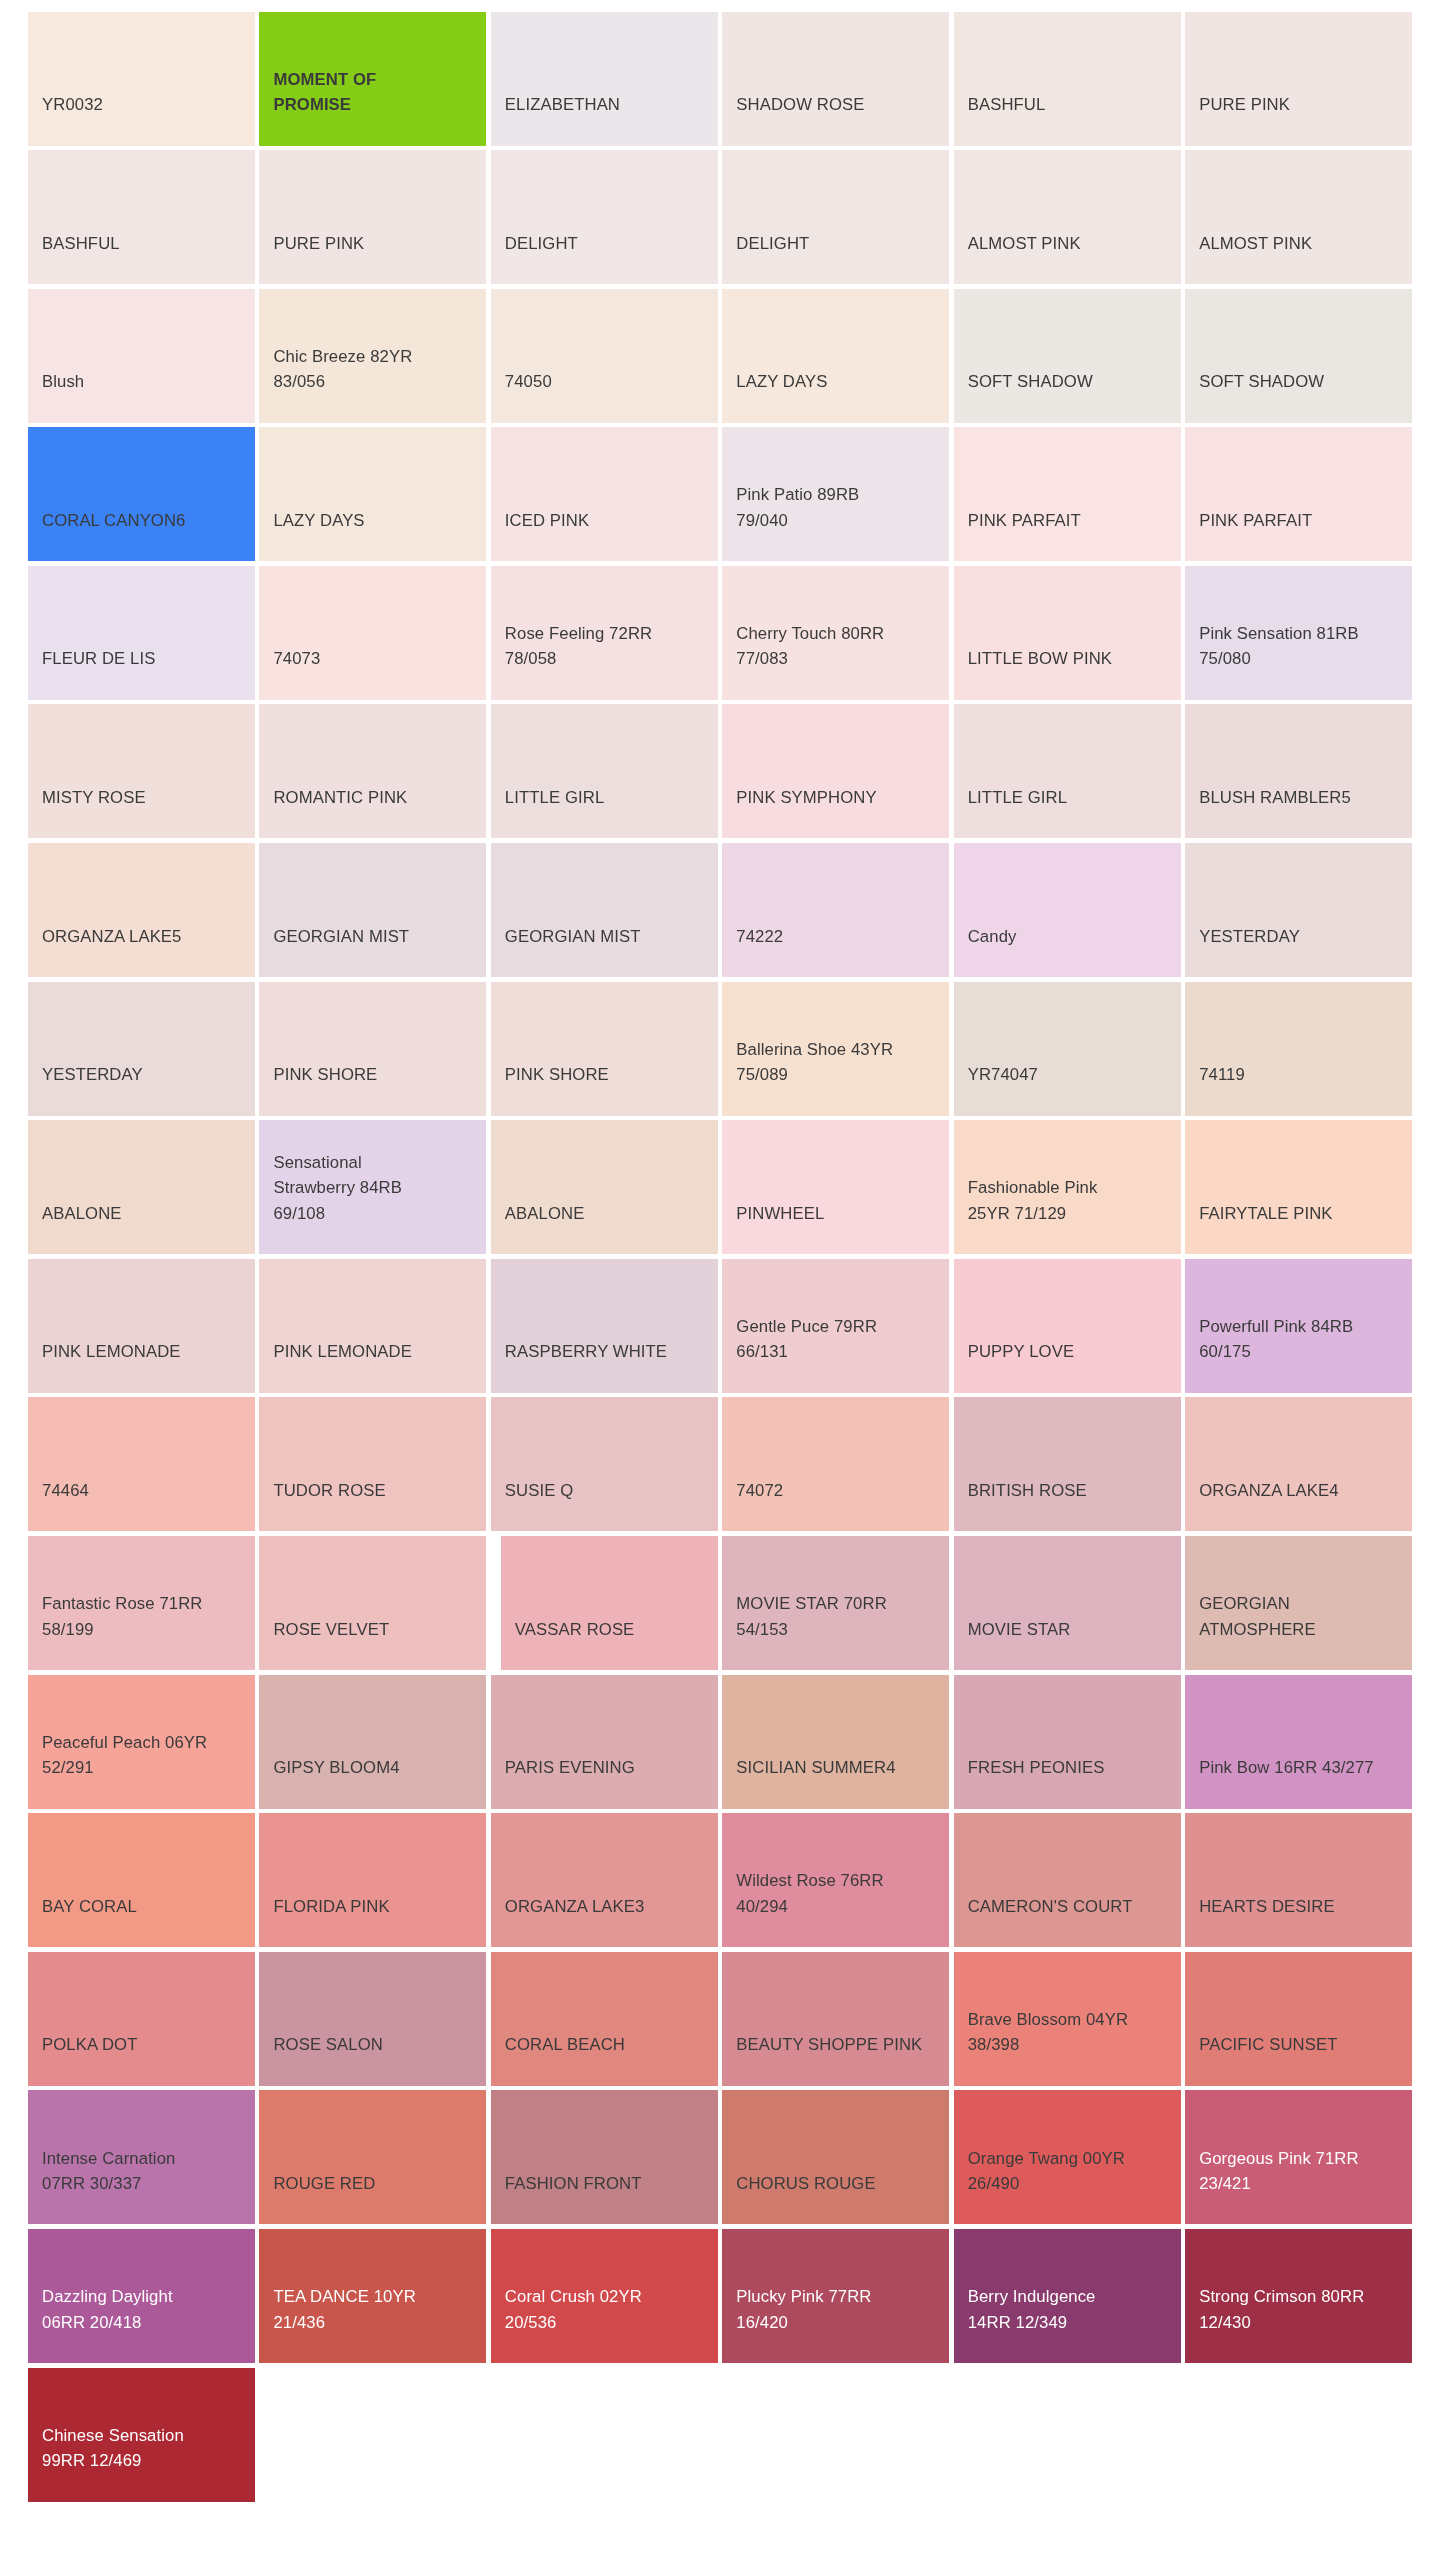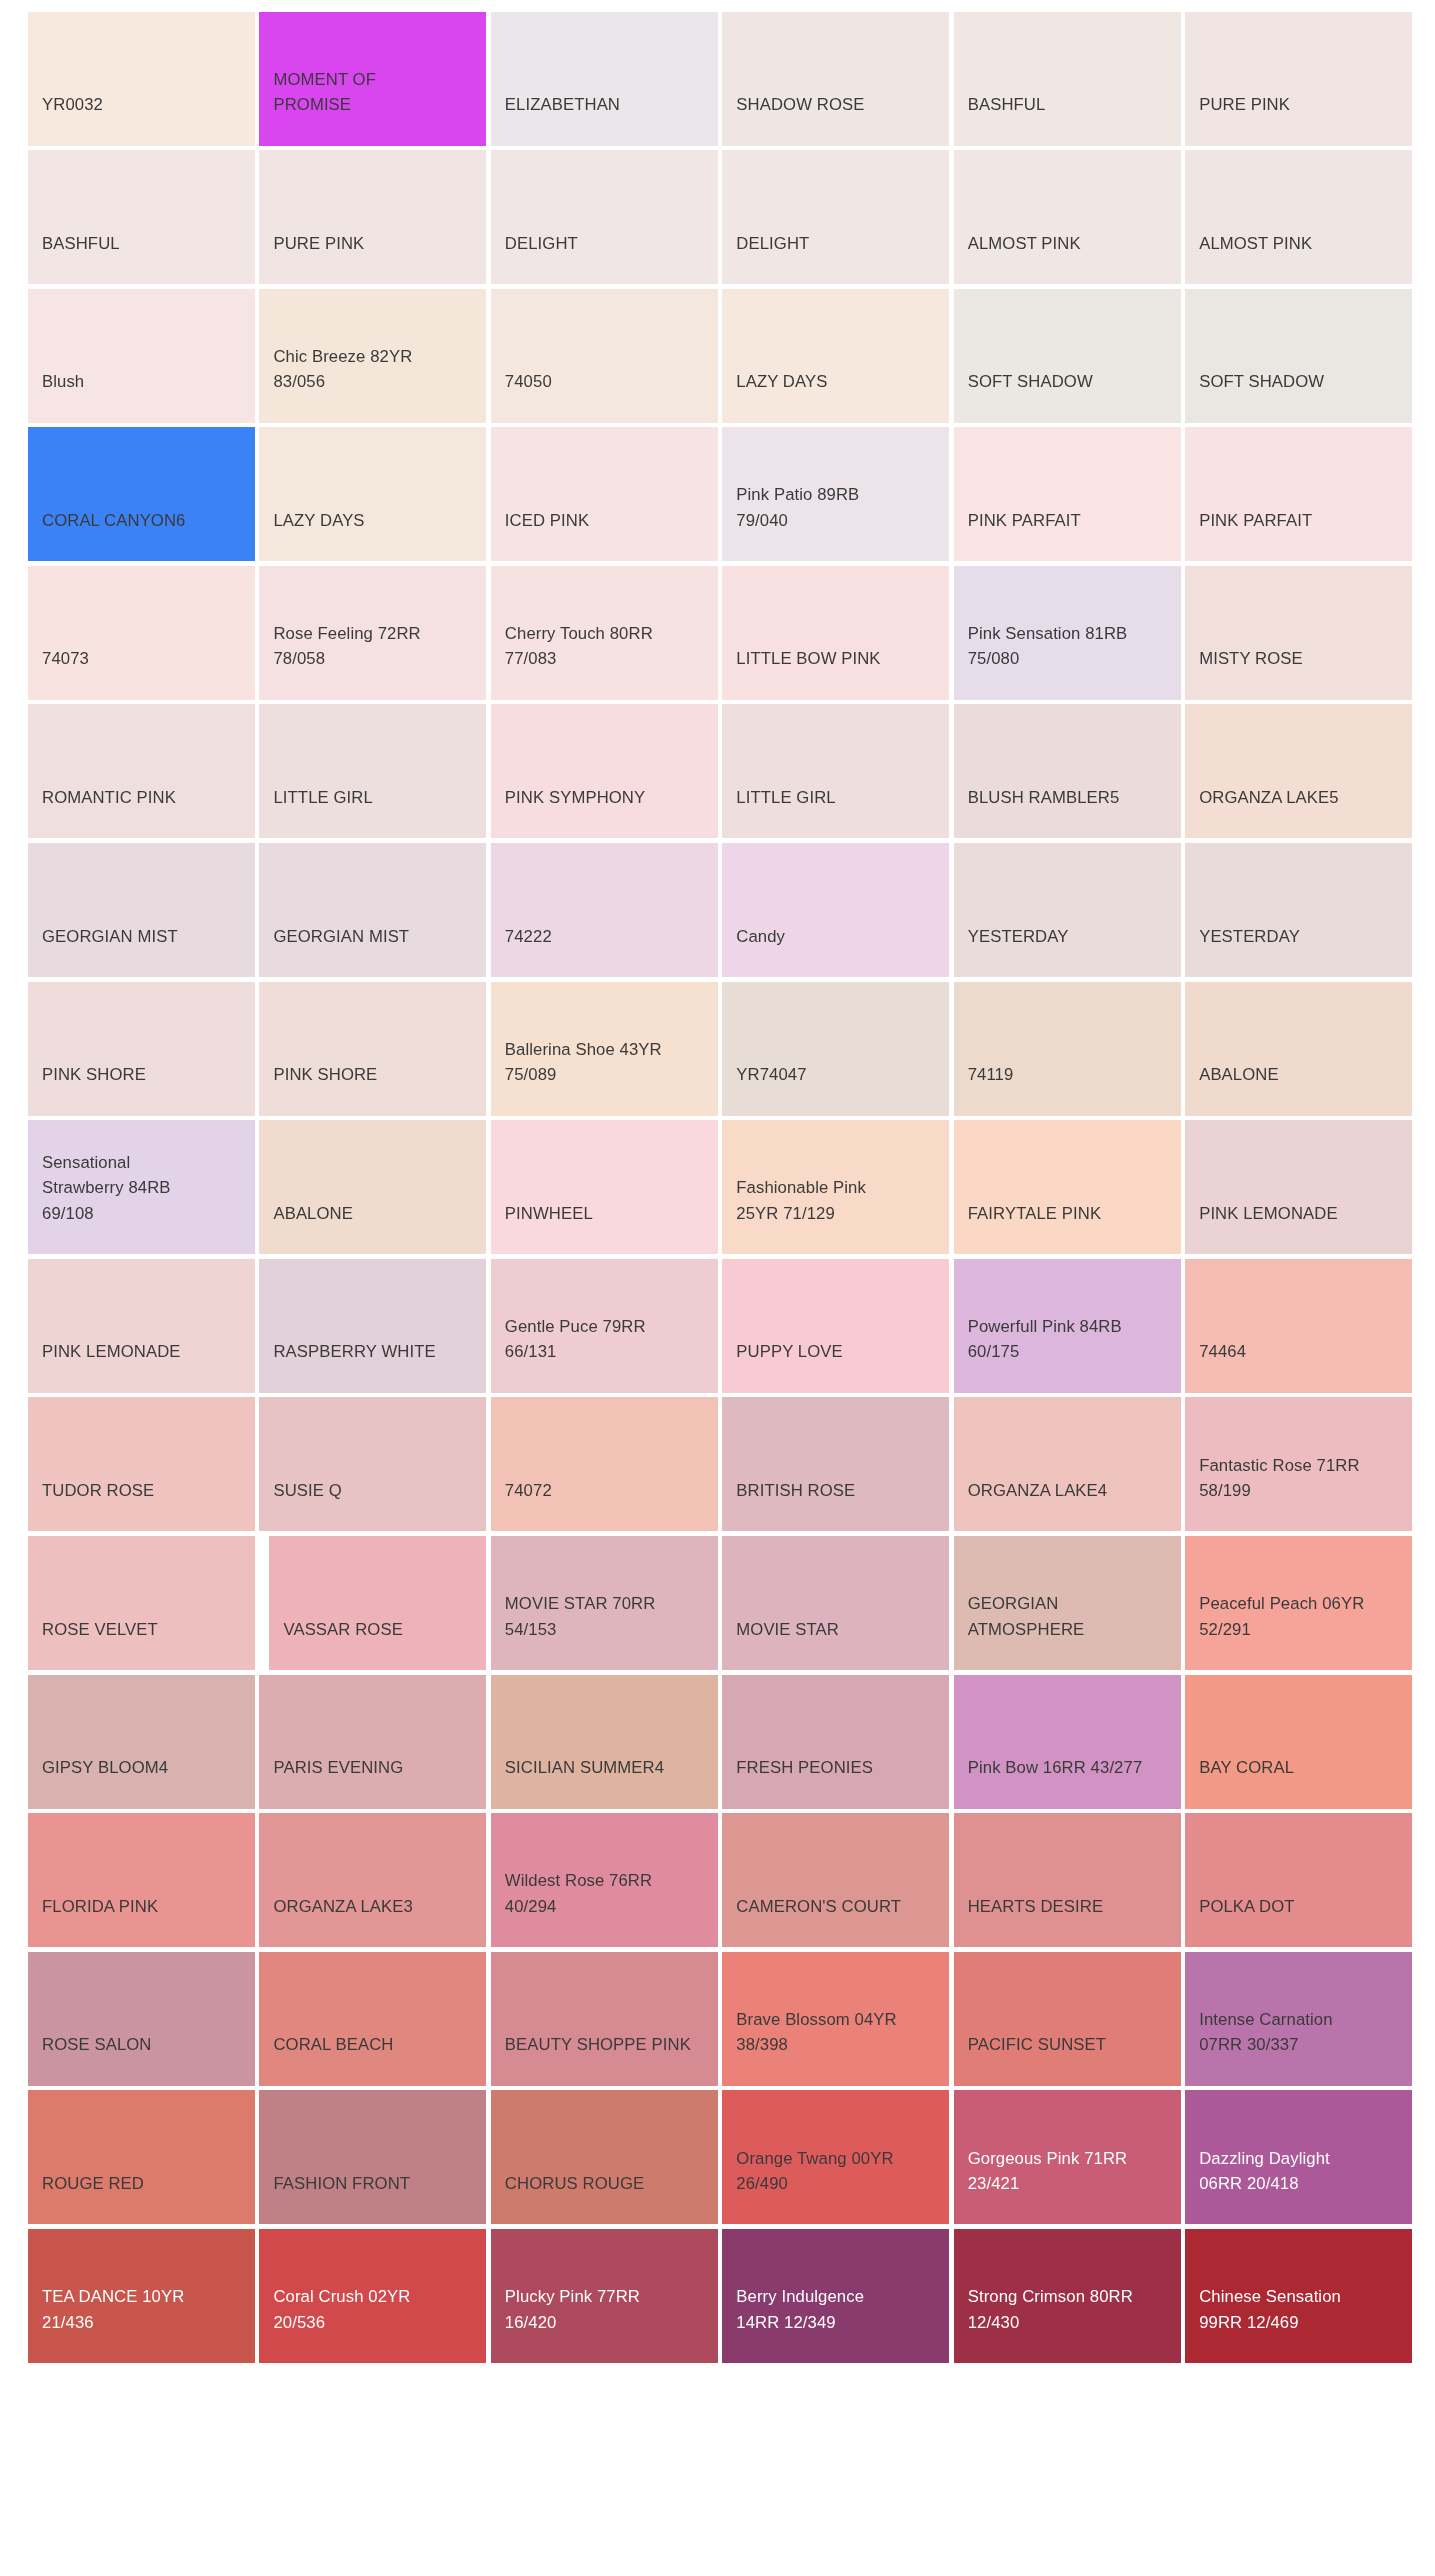--- a/index.html
+++ b/index.html
@@ -51,21 +51,21 @@
     bottom: 28px;
   }
 </style>
 </head>
 <body>
 
 <div id="palette-grid">
     <div class="swatch" style="background-color: rgb(247, 233, 222);">
       <span class="swatch-label">YR0032</span>
     </div>
-    <div class="swatch two-line" style="background-color: #d946ef;">
+    <div class="swatch two-line" style="background-color: #84cc16; font-weight: bold;">
       <span class="swatch-label">MOMENT OF
 PROMISE</span>
     </div>
     <div class="swatch" style="background-color: rgb(235, 230, 233);">
       <span class="swatch-label">ELIZABETHAN</span>
     </div>
     <div class="swatch" style="background-color: rgb(239, 229, 226);">
       <span class="swatch-label">SHADOW ROSE</span>
     </div>
     <div class="swatch" style="background-color: rgb(240, 230, 226);">
@@ -122,20 +122,23 @@
     </div>
     <div class="swatch two-line" style="background-color: rgb(236, 228, 233);">
       <span class="swatch-label">Pink Patio 89RB
 79/040</span>
     </div>
     <div class="swatch" style="background-color: rgb(249, 227, 227);">
       <span class="swatch-label">PINK PARFAIT</span>
     </div>
     <div class="swatch" style="background-color: rgb(249, 226, 227);">
       <span class="swatch-label">PINK PARFAIT</span>
+    </div>
+    <div class="swatch" style="background-color: rgb(233, 225, 238);">
+      <span class="swatch-label">FLEUR DE LIS</span>
     </div>
     <div class="swatch" style="background-color: rgb(248, 227, 225);">
       <span class="swatch-label">74073</span>
     </div>
     <div class="swatch two-line" style="background-color: rgb(245, 225, 225);">
       <span class="swatch-label">Rose Feeling 72RR
 78/058</span>
     </div>
     <div class="swatch two-line" style="background-color: rgb(246, 226, 224);">
       <span class="swatch-label">Cherry Touch 80RR

